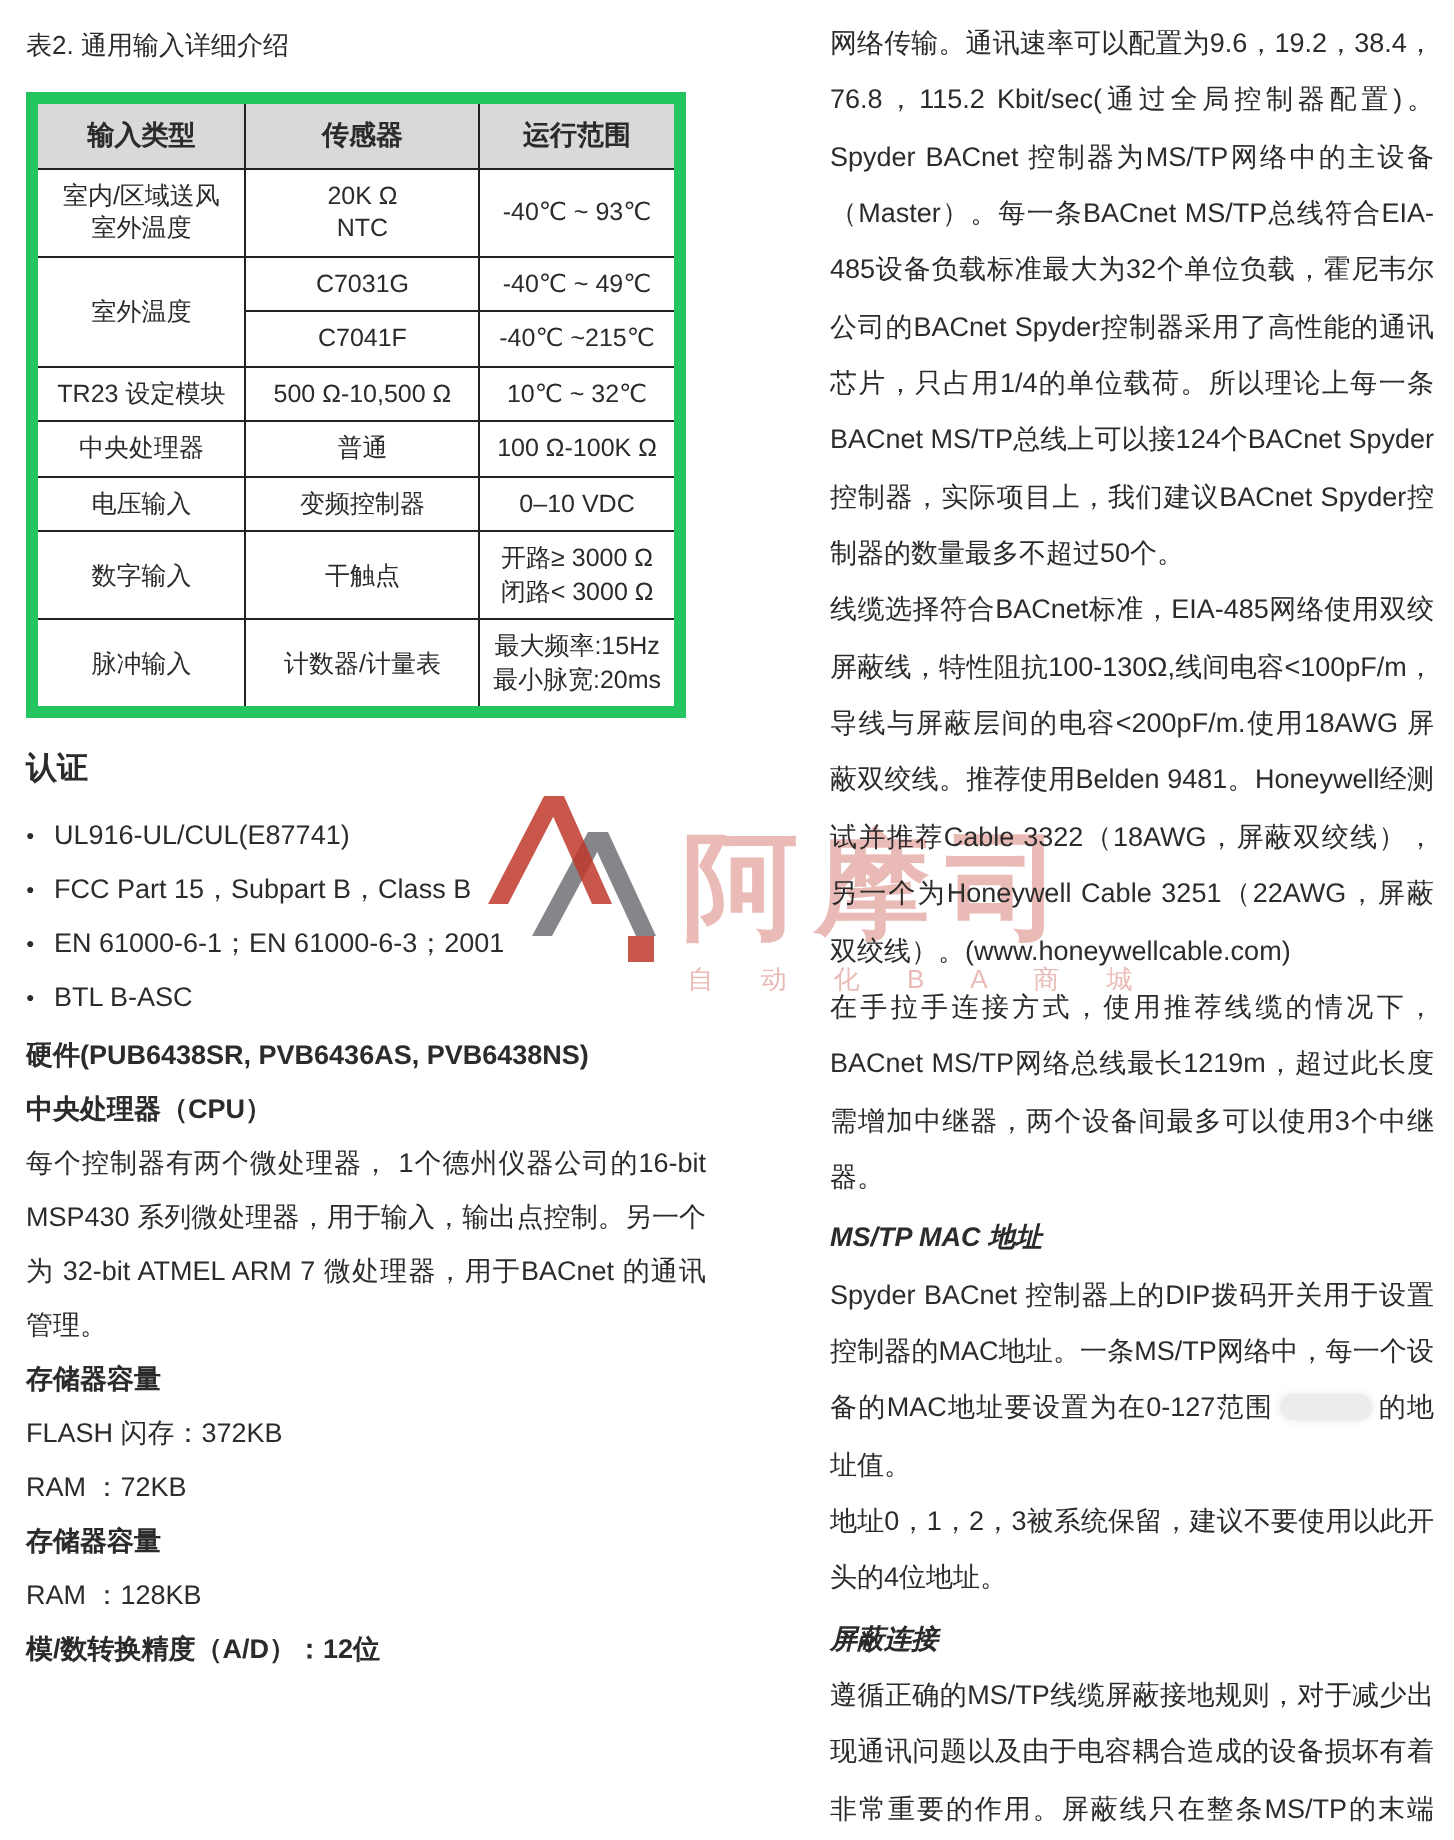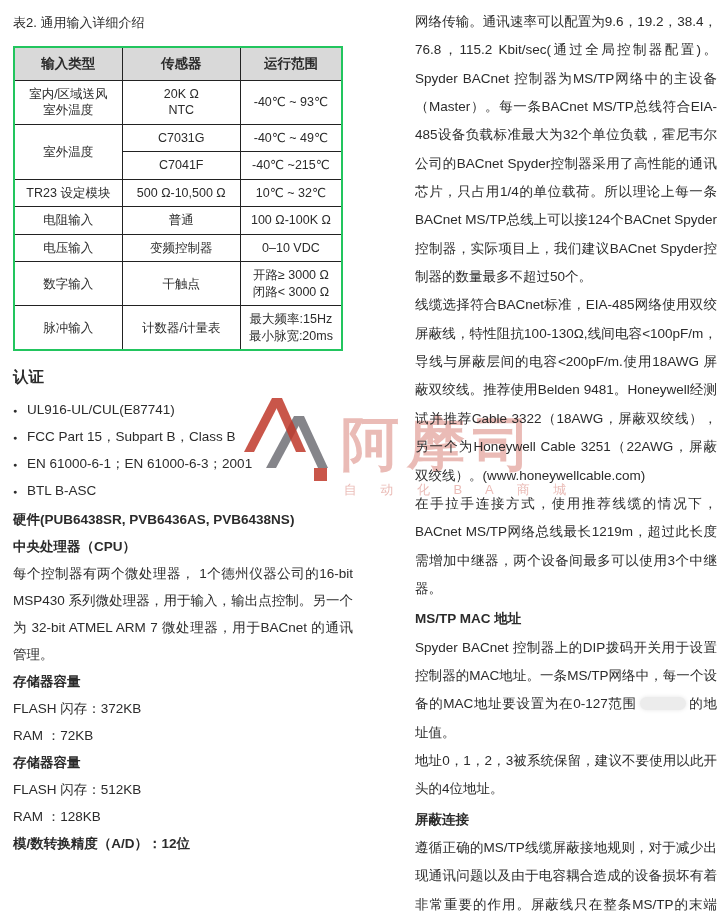--- a/index.html
+++ b/index.html
@@ -22,42 +22,42 @@
   .col-left { flex:0 0 340px; width:340px; }
   .col-right { flex:1 1 auto; padding-top:2px;margin-left:42px; }
 
   .table-title { font-size:13px; margin:8px 0 14px; }
 
   table.io {
     border-collapse:collapse;
     width:330px;
     table-layout:fixed;
     font-size:12.5px;
-    border:2px solid #22c55e;
+    border:6px solid #22c55e;
   }
   .io th, .io td {
     border:1px solid #222;
     text-align:center;
     vertical-align:middle;
     padding:5px 3px;
     line-height:1.32;
     white-space:pre-line;
   }
   .io th {
     background:var(--hdr-bg,#d9d9d9);
     font-weight:bold;
     font-size:13.5px;
     padding:7px 3px;
   }
 
   .h1 { font-size:15.5px; font-weight:bold; margin:14px 0 6px; line-height:1.6; }
   .h2 { font-size:13.5px; font-weight:bold; line-height:2.0; text-align:justify; }
   p.body { font-size:13.5px; line-height:2.0; text-align:justify; }
   .col-right p.body { line-height:2.1; }
-  .col-right .h2 { line-height:2.1; margin-top:2px; }
+  .col-right .h2 { line-height:2.1; margin-top:2px;font-style:italic; }
 
   ul.bullets { list-style:none; margin:2px 0 2px; }
   ul.bullets li {
     font-size:13.5px; line-height:2.0;
     padding-left:14px; position:relative; text-align:justify;
   }
   ul.bullets li::before {
     content:"●"; position:absolute; left:0; top:8px; font-size:7px; color:#2b2b2b;
   }
 
@@ -146,21 +146,21 @@
           <tr>
             <td>C7041F</td>
             <td>-40℃ ~215℃</td>
           </tr>
           <tr>
             <td>TR23 设定模块</td>
             <td>500 Ω-10,500 Ω</td>
             <td>10℃ ~ 32℃</td>
           </tr>
           <tr>
-            <td>电阻输入</td>
+            <td>中央处理器</td>
             <td>普通</td>
             <td>100 Ω-100K Ω</td>
           </tr>
           <tr>
             <td>电压输入</td>
             <td>变频控制器</td>
             <td>0–10 VDC</td>
           </tr>
           <tr>
             <td>数字输入</td>
@@ -184,21 +184,20 @@
           <li>EN 61000-6-1；EN 61000-6-3；2001</li>
           <li>BTL B-ASC</li>
         </ul>
         <div class="h2">硬件(PUB6438SR, PVB6436AS, PVB6438NS)</div>
         <div class="h2">中央处理器（CPU）</div>
         <p class="body">每个控制器有两个微处理器， 1个德州仪器公司的16-bit MSP430 系列微处理器，用于输入，输出点控制。另一个为 32-bit ATMEL ARM 7 微处理器，用于BACnet 的通讯管理。</p>
         <div class="h2">存储器容量</div>
         <p class="body">FLASH 闪存：372KB</p>
         <p class="body">RAM ：72KB</p>
         <div class="h2">存储器容量</div>
-        <p class="body">FLASH 闪存：512KB</p>
         <p class="body">RAM ：128KB</p>
         <div class="h2">模/数转换精度（A/D）：12位</div>
       </div>
   </div>
   <div class="col-right">
       <p class="body">网络传输。通讯速率可以配置为9.6，19.2，38.4，76.8，115.2 Kbit/sec(通过全局控制器配置)。 Spyder BACnet 控制器为MS/TP网络中的主设备（Master）。每一条BACnet MS/TP总线符合EIA-485设备负载标准最大为32个单位负载，霍尼韦尔公司的BACnet Spyder控制器采用了高性能的通讯芯片，只占用1/4的单位载荷。所以理论上每一条BACnet MS/TP总线上可以接124个BACnet Spyder控制器，实际项目上，我们建议BACnet Spyder控制器的数量最多不超过50个。</p>
       <p class="body">线缆选择符合BACnet标准，EIA-485网络使用双绞屏蔽线，特性阻抗100-130Ω,线间电容&lt;100pF/m，导线与屏蔽层间的电容&lt;200pF/m.使用18AWG 屏蔽双绞线。推荐使用Belden 9481。Honeywell经测试并推荐Cable 3322（18AWG，屏蔽双绞线），另一个为Honeywell Cable 3251（22AWG，屏蔽双绞线）。(www.honeywellcable.com)</p>
       <p class="body">在手拉手连接方式，使用推荐线缆的情况下，BACnet MS/TP网络总线最长1219m，超过此长度需增加中继器，两个设备间最多可以使用3个中继器。</p>
       <div class="h2">MS/TP MAC 地址</div>
       <p class="body"><span>Spyder BACnet 控制器上的DIP拨码开关用于设置控制器的MAC地址。一条MS/TP网络中，每一个设备的MAC地址要设置为在0-127范围</span><span class="smudge"></span><span>的地址值。</span></p>

